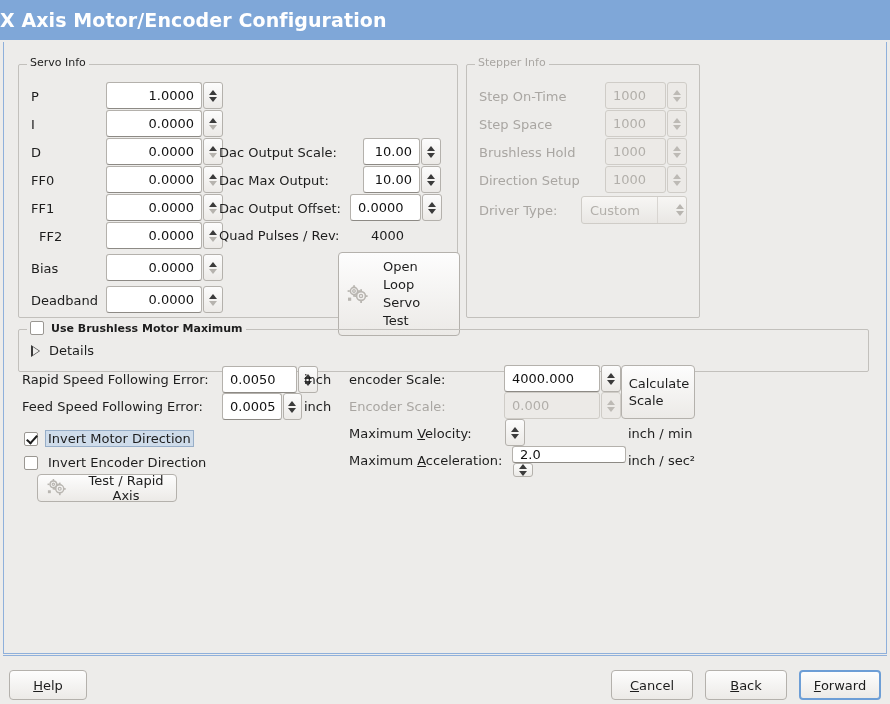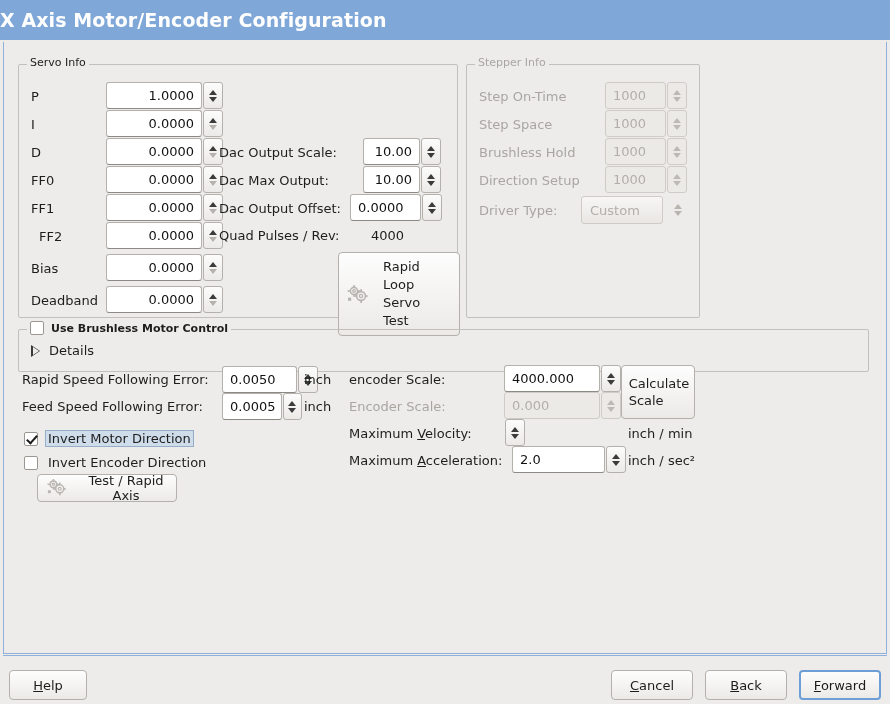--- a/index.html
+++ b/index.html
@@ -342,21 +342,21 @@
             <rect x="20.2" y="12.2" width="2.4" height="1.8"></rect>
             <rect x="3.0" y="14.6" width="3.2" height="3.2"></rect>
           </g>
           <g fill="none" stroke="#b9b6b1" stroke-width="1.3">
             <circle cx="16" cy="13" r="1.6"></circle>
             <circle cx="9" cy="8" r="1.3"></circle>
           </g>
         </svg>
       </span>
       <span style="margin-left:12px; line-height:18px; text-align:left;">
-        <span>Rapid</span><br>
+        <span>Open</span><br>
         <span>Loop</span><br>
         <span>Servo</span><br>
         <span>Test</span>
       </span>
     </div>
   </div>
 
   <div class="groupbox disabled" id="stepper-group" style="left:462px; top:22px; width:234px; height:254px;">
     <span class="legend">Stepper Info</span>
 
@@ -390,34 +390,34 @@
     <span class="row-label dim" style="left:12px; top:108px;">Direction Setup</span>
     <div class="spin disabled" style="left:138px; top:101px; width:82px;">
       <div class="txt left">1000</div>
       <div class="stepper">
           <span class="ar up"></span>
           <span class="ar down"></span>
         </div>
     </div>
 
     <span class="row-label dim" style="left:12px; top:138px;">Driver Type:</span>
-    <div class="combo" style="left:114px; top:131px; width:82px;gap:17px;">
+    <div class="combo" style="left:114px; top:131px; width:106px;gap:17px;">
       <span class="cval">Custom</span>
       <span class="sep"></span>
       <span class="carets">
           <span class="ar up"></span>
           <span class="ar down"></span>
         </span>
     </div>
   </div>
 
   <div class="groupbox" id="brushless-group" style="left:14px; top:287px; width:851px; height:43px;">
     <span class="legend">
       <span class="chk-box"></span>
-      <span>Use Brushless Motor Control</span>
+      <span>Use Brushless Motor Maximum</span>
     </span>
     <div class="expander" style="left:12px; top:13px;">
       <span class="tri"></span>
       <span>Details</span>
     </div>
   </div>
 
   <span class="row-label" style="left:18px; top:330px;">Rapid Speed Following Error:</span>
   <div class="spin" style="left:218px; top:324px; width:96px;">
     <div class="txt left">0.0050</div>
@@ -503,21 +503,21 @@
   <span class="row-label" style="left:345px; top:384px;"><span>Maximum </span><u class="mn">V</u><span>elocity:</span></span>
   <div class="spin" style="left:500px; top:377px; width:122px;">
     <div class="stepper">
         <span class="ar up"></span>
         <span class="ar down"></span>
       </div>
   </div>
   <span class="unit" style="left:624px; top:384px;">inch / min</span>
 
   <span class="row-label" style="left:345px; top:411px;"><span>Maximum </span><u class="mn">A</u><span>cceleration:</span></span>
-  <div class="spin" style="left:508px; top:404px; width:114px;">
+  <div class="spin" style="left:508px; top:404px; width:114px;flex-direction:column;">
     <div class="txt left">2.0</div>
     <div class="stepper">
         <span class="ar up"></span>
         <span class="ar down"></span>
       </div>
   </div>
   <span class="unit" style="left:624px; top:411px;">inch / sec²</span>
 
 </div>
 

